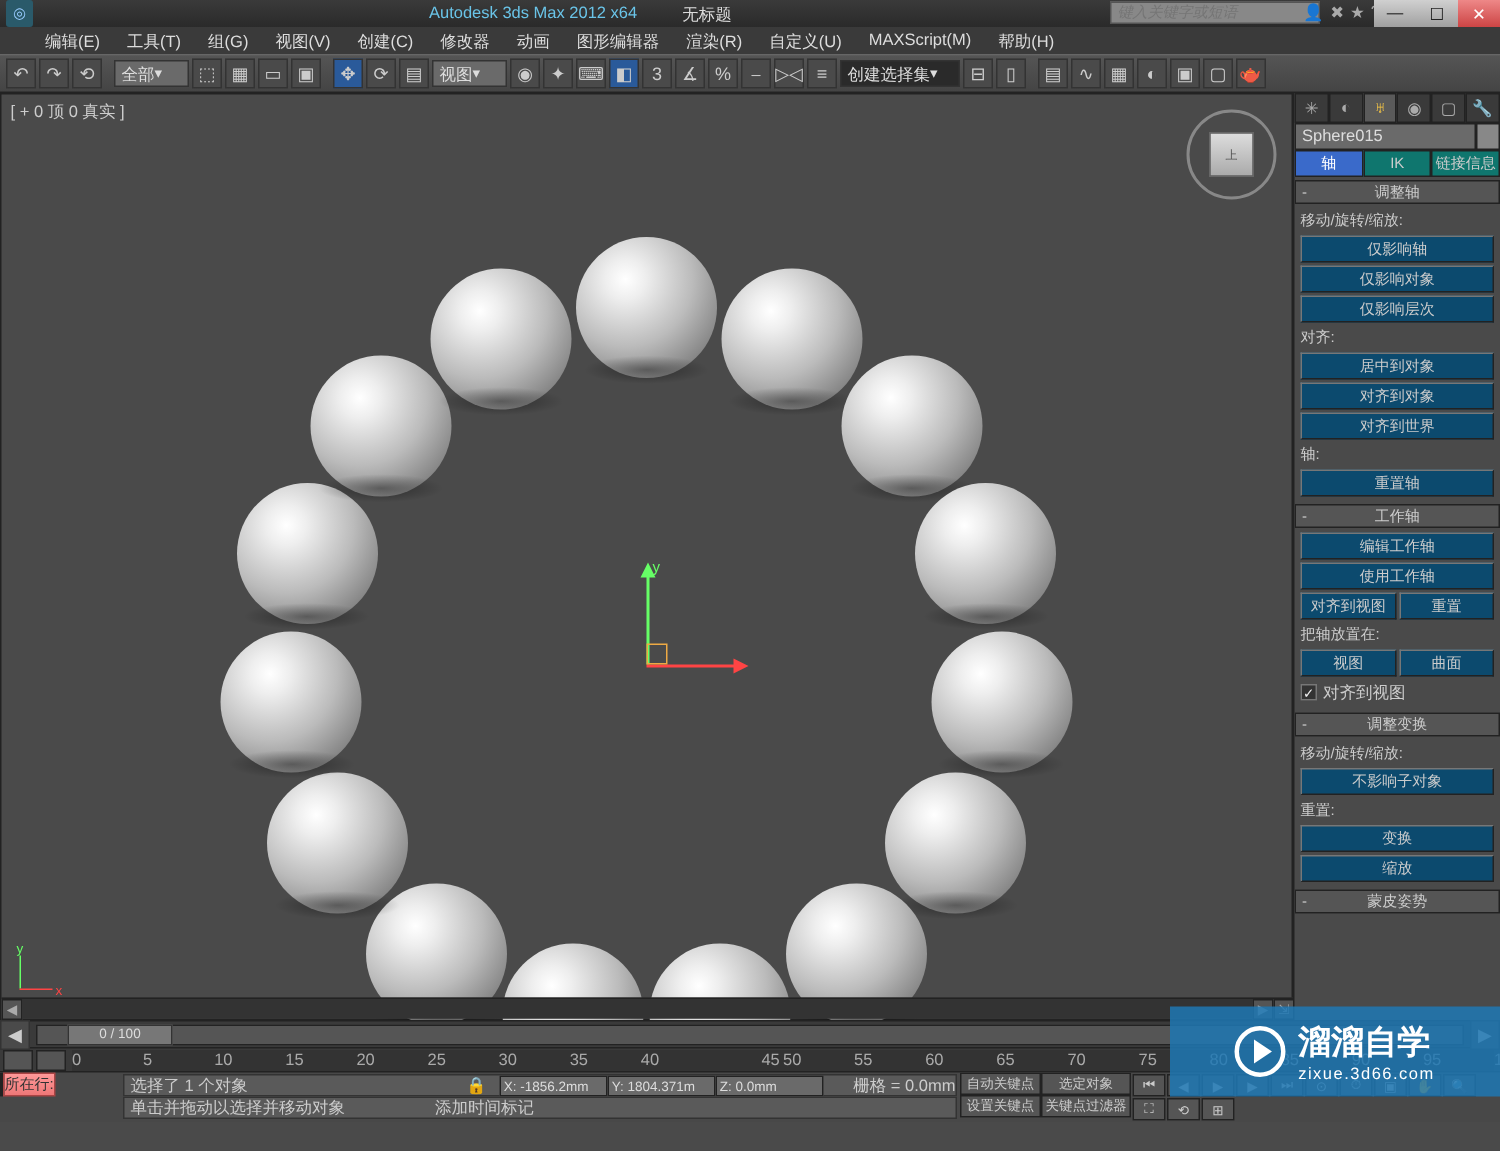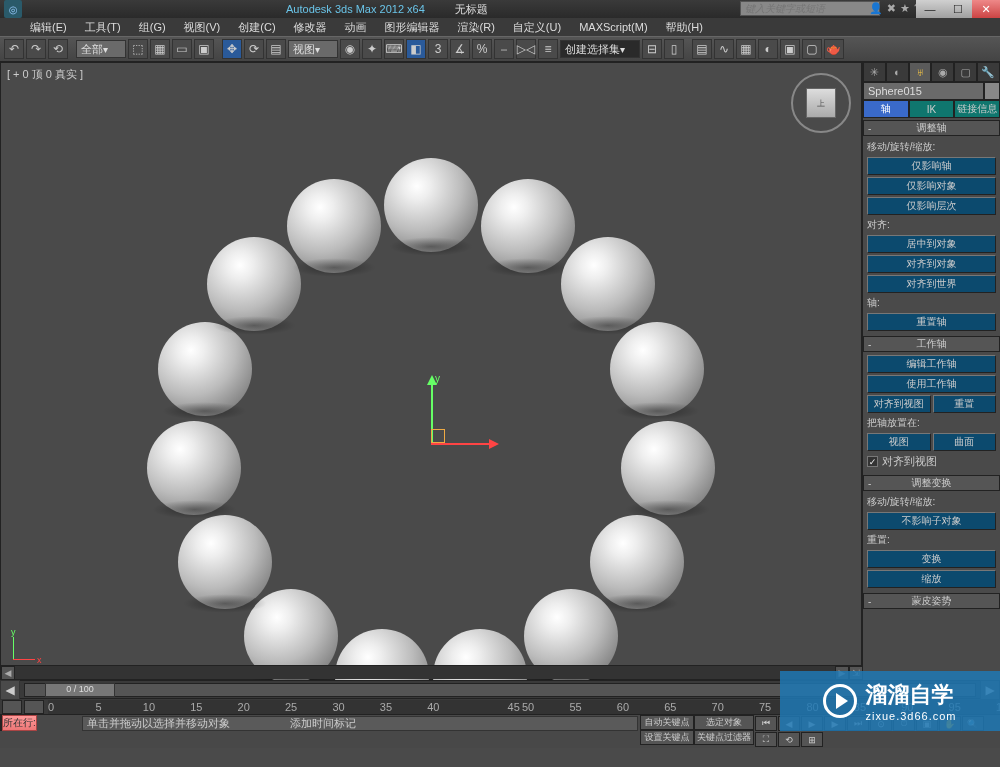--- a/index.html
+++ b/index.html
@@ -331,20 +331,30 @@
         <span style="left: 100%;">100</span>
       </div>
   </div>
   <div class="status-row">
     <div class="status-left">
       <div style="height:16px; background:#555; border:1px solid #222"></div>
       <div class="tag-btn">所在行:</div>
     </div>
     <div class="status-mid">
       <div class="status-line">
+        <span>选择了 1 个对象</span>
+        <span style="margin-left:auto; margin-right:4px">🔒</span>
+        <div class="coord-group">
+          <input class="coord-field" value="X: -1856.2mm" style="">
+          <input class="coord-field" value="Y: 1804.371m" style="">
+          <input class="coord-field" value="Z: 0.0mm" style="">
+        </div>
+        <span style="margin-left:20px">栅格 = 0.0mm</span>
+      </div>
+      <div class="status-line">
         <span>单击并拖动以选择并移动对象</span>
         <span style="margin-left:60px">添加时间标记</span>
       </div>
     </div>
     <div class="status-right">
       <div style="display:flex; flex-direction:column;">
         <div class="auto-key">自动关键点</div>
         <div class="auto-key">设置关键点</div>
       </div>
       <div style="display:flex; flex-direction:column;">

